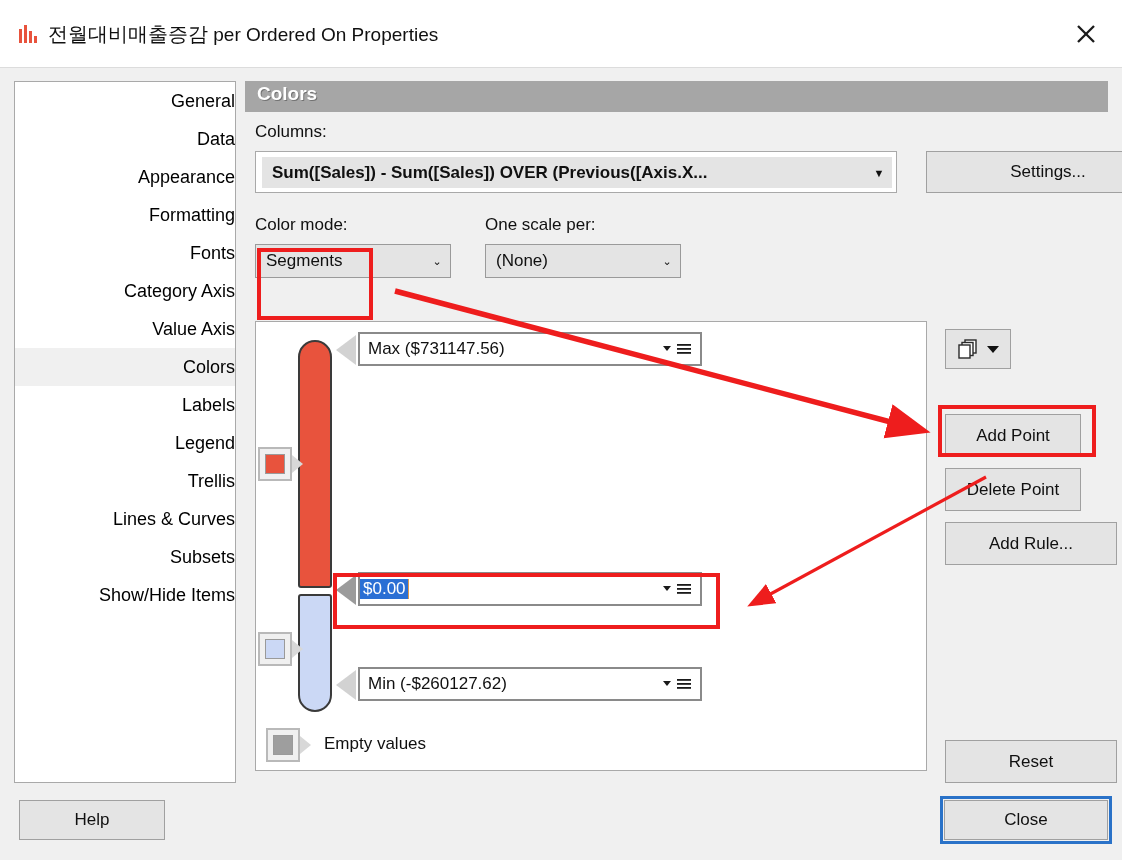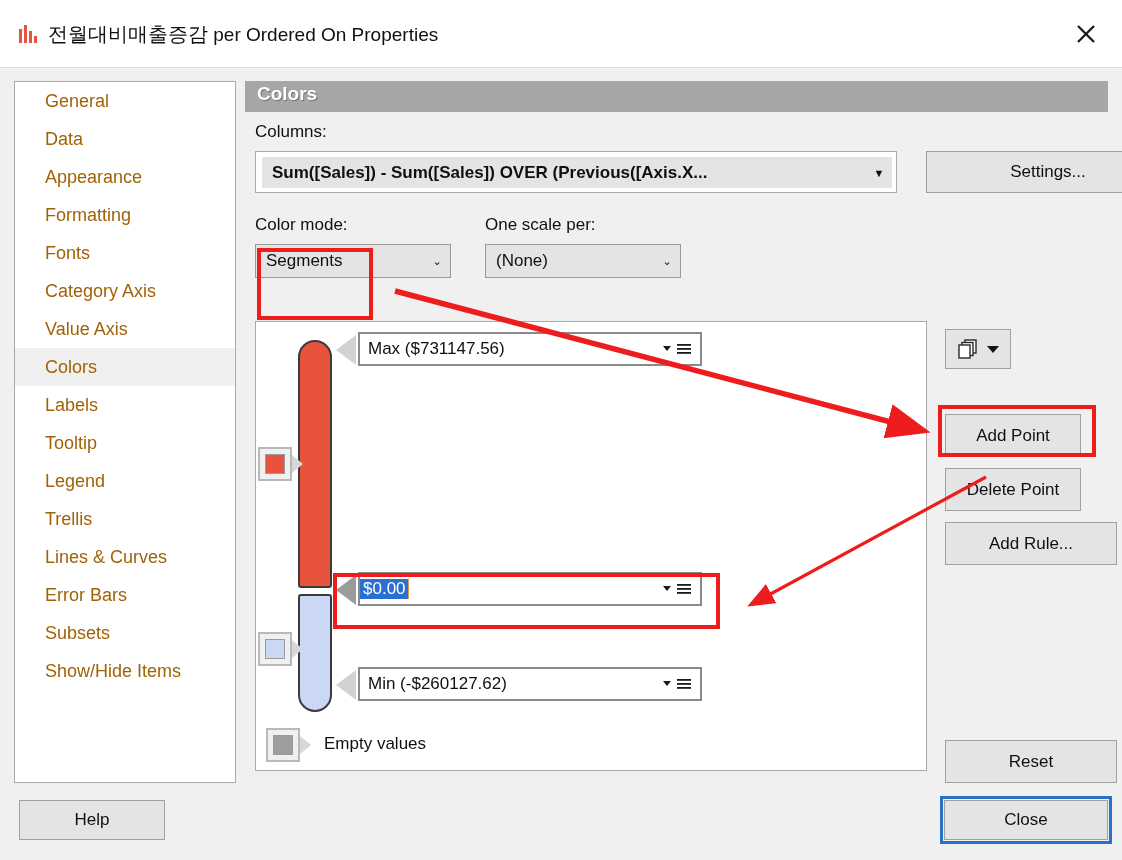--- a/index.html
+++ b/index.html
@@ -67,25 +67,26 @@
     width: 222px;
     height: 702px;
     background: #ffffff;
     border: 1px solid #a9a9a9;
     box-sizing: border-box;
     overflow: hidden;
   }
   .side-item {
     height: 38px;
     line-height: 38px;
-    padding-left: 30px;
+    padding-left: 8px;
     font-size: 18px;
-    color: #a16207;
+    color: #000000;
     white-space: nowrap;
     cursor: default;
+    text-align: right;
   }
   .side-item.selected {
     background: #f0f0f0;
   }
 
   
   .pane {
     position: absolute;
     left: 245px; top: 13px;
     width: 863px;
@@ -299,25 +300,23 @@
     <div class="sidebar">
       <div class="side-item">General</div>
       <div class="side-item">Data</div>
       <div class="side-item">Appearance</div>
       <div class="side-item">Formatting</div>
       <div class="side-item">Fonts</div>
       <div class="side-item">Category Axis</div>
       <div class="side-item">Value Axis</div>
       <div class="side-item selected">Colors</div>
       <div class="side-item">Labels</div>
-      <div class="side-item">Tooltip</div>
       <div class="side-item">Legend</div>
       <div class="side-item">Trellis</div>
       <div class="side-item">Lines &amp; Curves</div>
-      <div class="side-item">Error Bars</div>
       <div class="side-item">Subsets</div>
       <div class="side-item">Show/Hide Items</div>
     </div>
 
     <div class="pane">
 
       <div class="pane-header">
         <span>Colors</span>
       </div>
 

